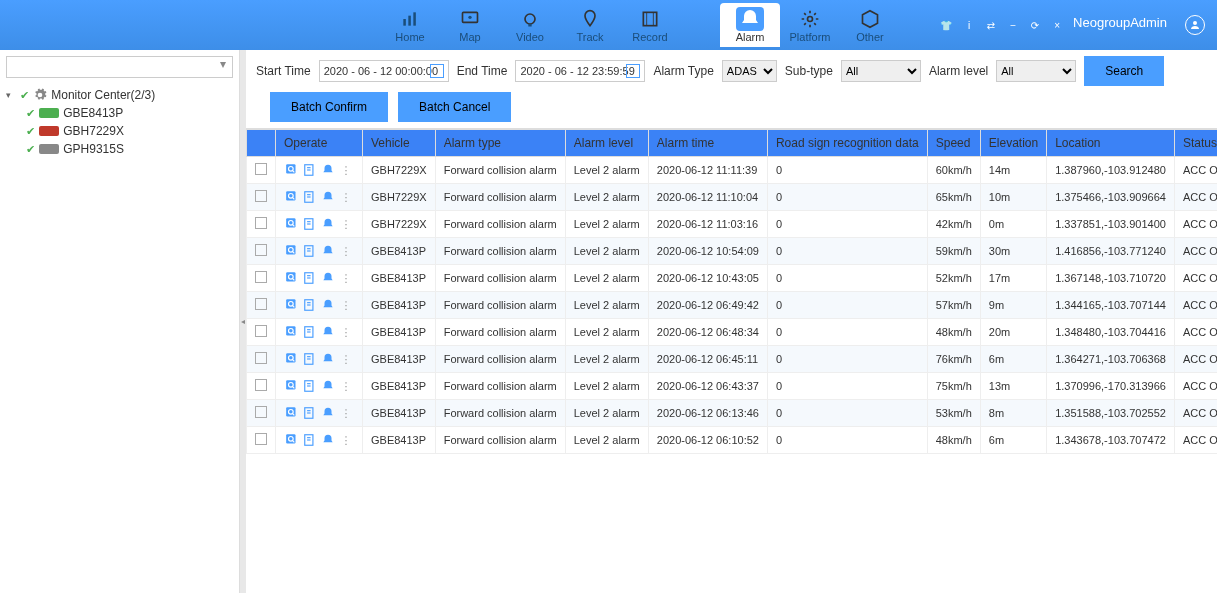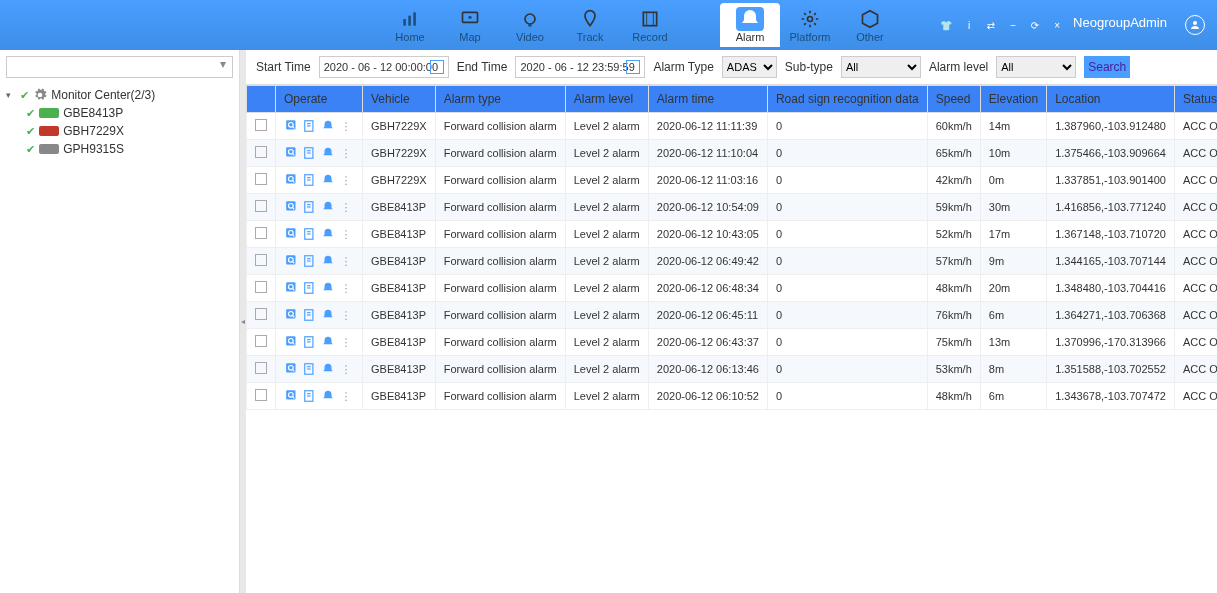--- a/index.html
+++ b/index.html
@@ -41,21 +41,21 @@
 
 .main { flex: 1; display: flex; flex-direction: column; overflow: hidden; }
 
 
 .filter-bar { padding: 6px 10px; display: flex; align-items: center; gap: 8px; flex-wrap: wrap; }
 .filter-label { font-size: 12px; color: #333; }
 .filter-input { height: 22px; border: 1px solid #ccc; padding: 0 4px; font-size: 11px; background: #fff; position: relative; display: inline-flex; align-items: center; }
 .filter-input.date { width: 130px; }
 .filter-input.date::after { content: ""; position: absolute; right: 4px; width: 12px; height: 12px; border: 1px solid #4a9eff; }
 .filter-select { height: 22px; border: 1px solid #ccc; font-size: 11px; min-width: 55px; }
-.btn { height: 22px; border: none; background: #4a9eff; color: #4c1d95; padding: 0 4px; font-size: 12px; cursor: pointer; }
+.btn { height: 30px; border: none; background: #4a9eff; color: #000000; padding: 0 21px; font-size: 12px; cursor: pointer; }
 .btn.search { background: #4a9eff; }
 .action-bar { padding: 0 10px 6px 24px; display: flex; gap: 10px; }
 
 
 .table-wrap { flex: 1; overflow: auto; border-top: 1px solid #ddd; }
 table { width: 100%; border-collapse: collapse; font-size: 11px; }
 th { text-align: left; padding: 6px 8px; border: 1px solid #ddd; background: #3b82f6; font-weight: normal; font-size: 12px; white-space: nowrap; }
 td { padding: 5px 8px; border: 1px solid #eee; white-space: nowrap; }
 tbody tr:nth-child(even) { background: #f5f9fd; }
 .check-col { width: 26px; text-align: center; }
@@ -211,20 +211,24 @@
           <span>2020 - 06 - 12 23:59:59</span>
         </span>
       <span class="filter-label">Alarm Type</span>
       <select class="filter-select"><option>ADAS</option></select>
       <span class="filter-label">Sub-type</span>
       <select class="filter-select" style="min-width:80px"><option>All</option></select>
       <span class="filter-label">Alarm level</span>
       <select class="filter-select" style="min-width:80px"><option>All</option></select>
       <button class="btn search">Search</button>
     </div>
+    <div class="action-bar">
+      <button class="btn">Batch Confirm</button>
+      <button class="btn">Batch Cancel</button>
+    </div>
     <div class="table-wrap">
       <table>
         <thead>
             <tr id="thead-row">
               <th class="check-col"></th>
               <th class="op-col">Operate</th>
               <th>Vehicle</th>
               <th>Alarm type</th>
               <th>Alarm level</th>
               <th>Alarm time</th>

